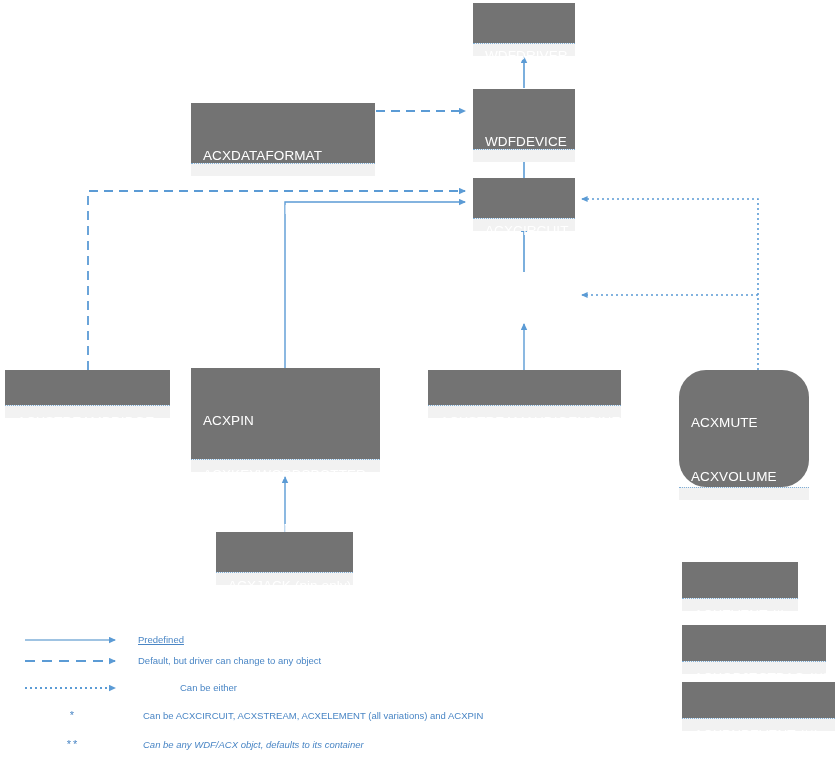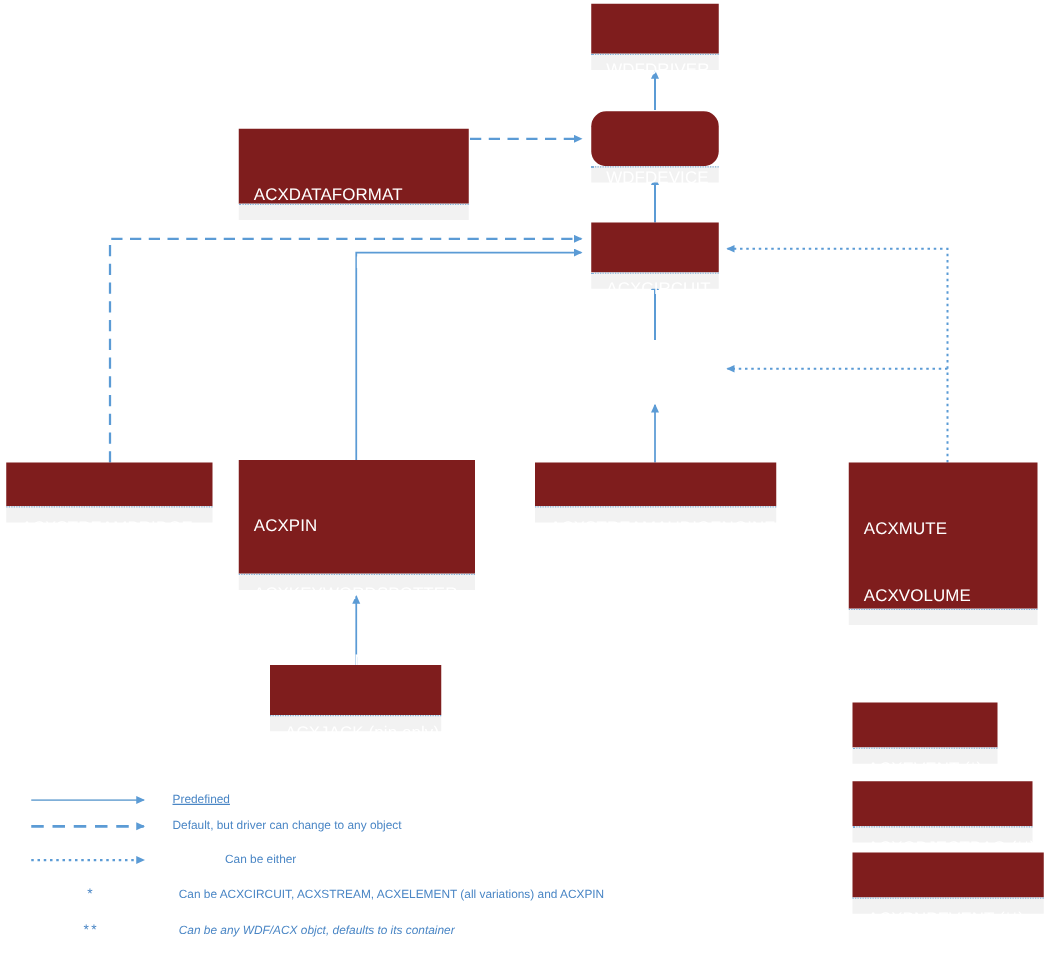--- a/index.html
+++ b/index.html
@@ -7,21 +7,21 @@
   body{
     width:836px;height:769px;position:relative;overflow:hidden;
     font-family:"Liberation Sans","DejaVu Sans",sans-serif;
     -webkit-font-smoothing:antialiased;
   }
   #canvas{position:absolute;left:0;top:0;width:836px;height:769px;}
 
   
   .node{
     position:absolute;
-    background:#7f1d1d;
+    background:#737373;
     color:#ffffff;
     box-sizing:border-box;
     padding:8px 12px 6px 12px;
     font-size:13.5px;
     line-height:18px;
     letter-spacing:0.1px;
     white-space:pre;
     z-index:5;
   }
   
@@ -106,21 +106,21 @@
     </g>
     <g>
       <path d="M25,688 L115,688" stroke="#5B9BD5" stroke-width="1.8" fill="none" stroke-dasharray="2,3" marker-end="url(#ah)"></path>
     </g>
   </svg>
 
   <div class="node" style="left:473px;top:3px;width:102px;height:40px;">
     <span class="ln">WDFDRIVER</span>
   </div>
 
-  <div class="node" style="left:473px;top:89px;width:102px;height:44px;border-radius:12px;">
+  <div class="node" style="left:473px;top:89px;width:102px;height:60px;">
     <span class="ln">WDFDEVICE</span>
   </div>
 
   <div class="node" style="left:191px;top:92px;width:184px;height:60px;margin-top:11px;">
     <span class="ln">ACXDATAFORMAT</span>
     <span class="ln">ACXDATAFORMATLIST</span>
   </div>
 
   <div class="node" style="left:473px;top:178px;width:102px;height:40px;">
     <span class="ln">ACXCIRCUIT</span>
@@ -135,21 +135,21 @@
     <span class="ln">ACXPIN</span>
     <span class="ln">ACXKEYWORDSPOTTER</span>
     <span class="ln">ACXAUDIOENGINE</span>
     <span class="ln">ACXMICARRAYGEOMETRY</span>
   </div>
 
   <div class="node" style="left:428px;top:370px;width:193px;height:35px;padding-top:7px;">
     <span class="ln">ACXSTREAMAUDIOENGINE</span>
   </div>
 
-  <div class="node" style="left:679px;top:370px;width:151px;height:117px;">
+  <div class="node" style="left:679px;top:370px;width:130px;height:117px;border-radius:27px;">
     <span class="ln">ACXMUTE</span>
     <span class="ln">ACXVOLUME</span>
     <span class="ln">ACXPEAKMETER</span>
     <span class="ln">ACXMODULE</span>
     <span class="ln">ACXELEMENT</span>
   </div>
 
   <div class="node" style="left:216px;top:532px;width:137px;height:40px;padding-top:9px;">
     <span class="ln">ACXJACK (pin only)</span>
   </div>

